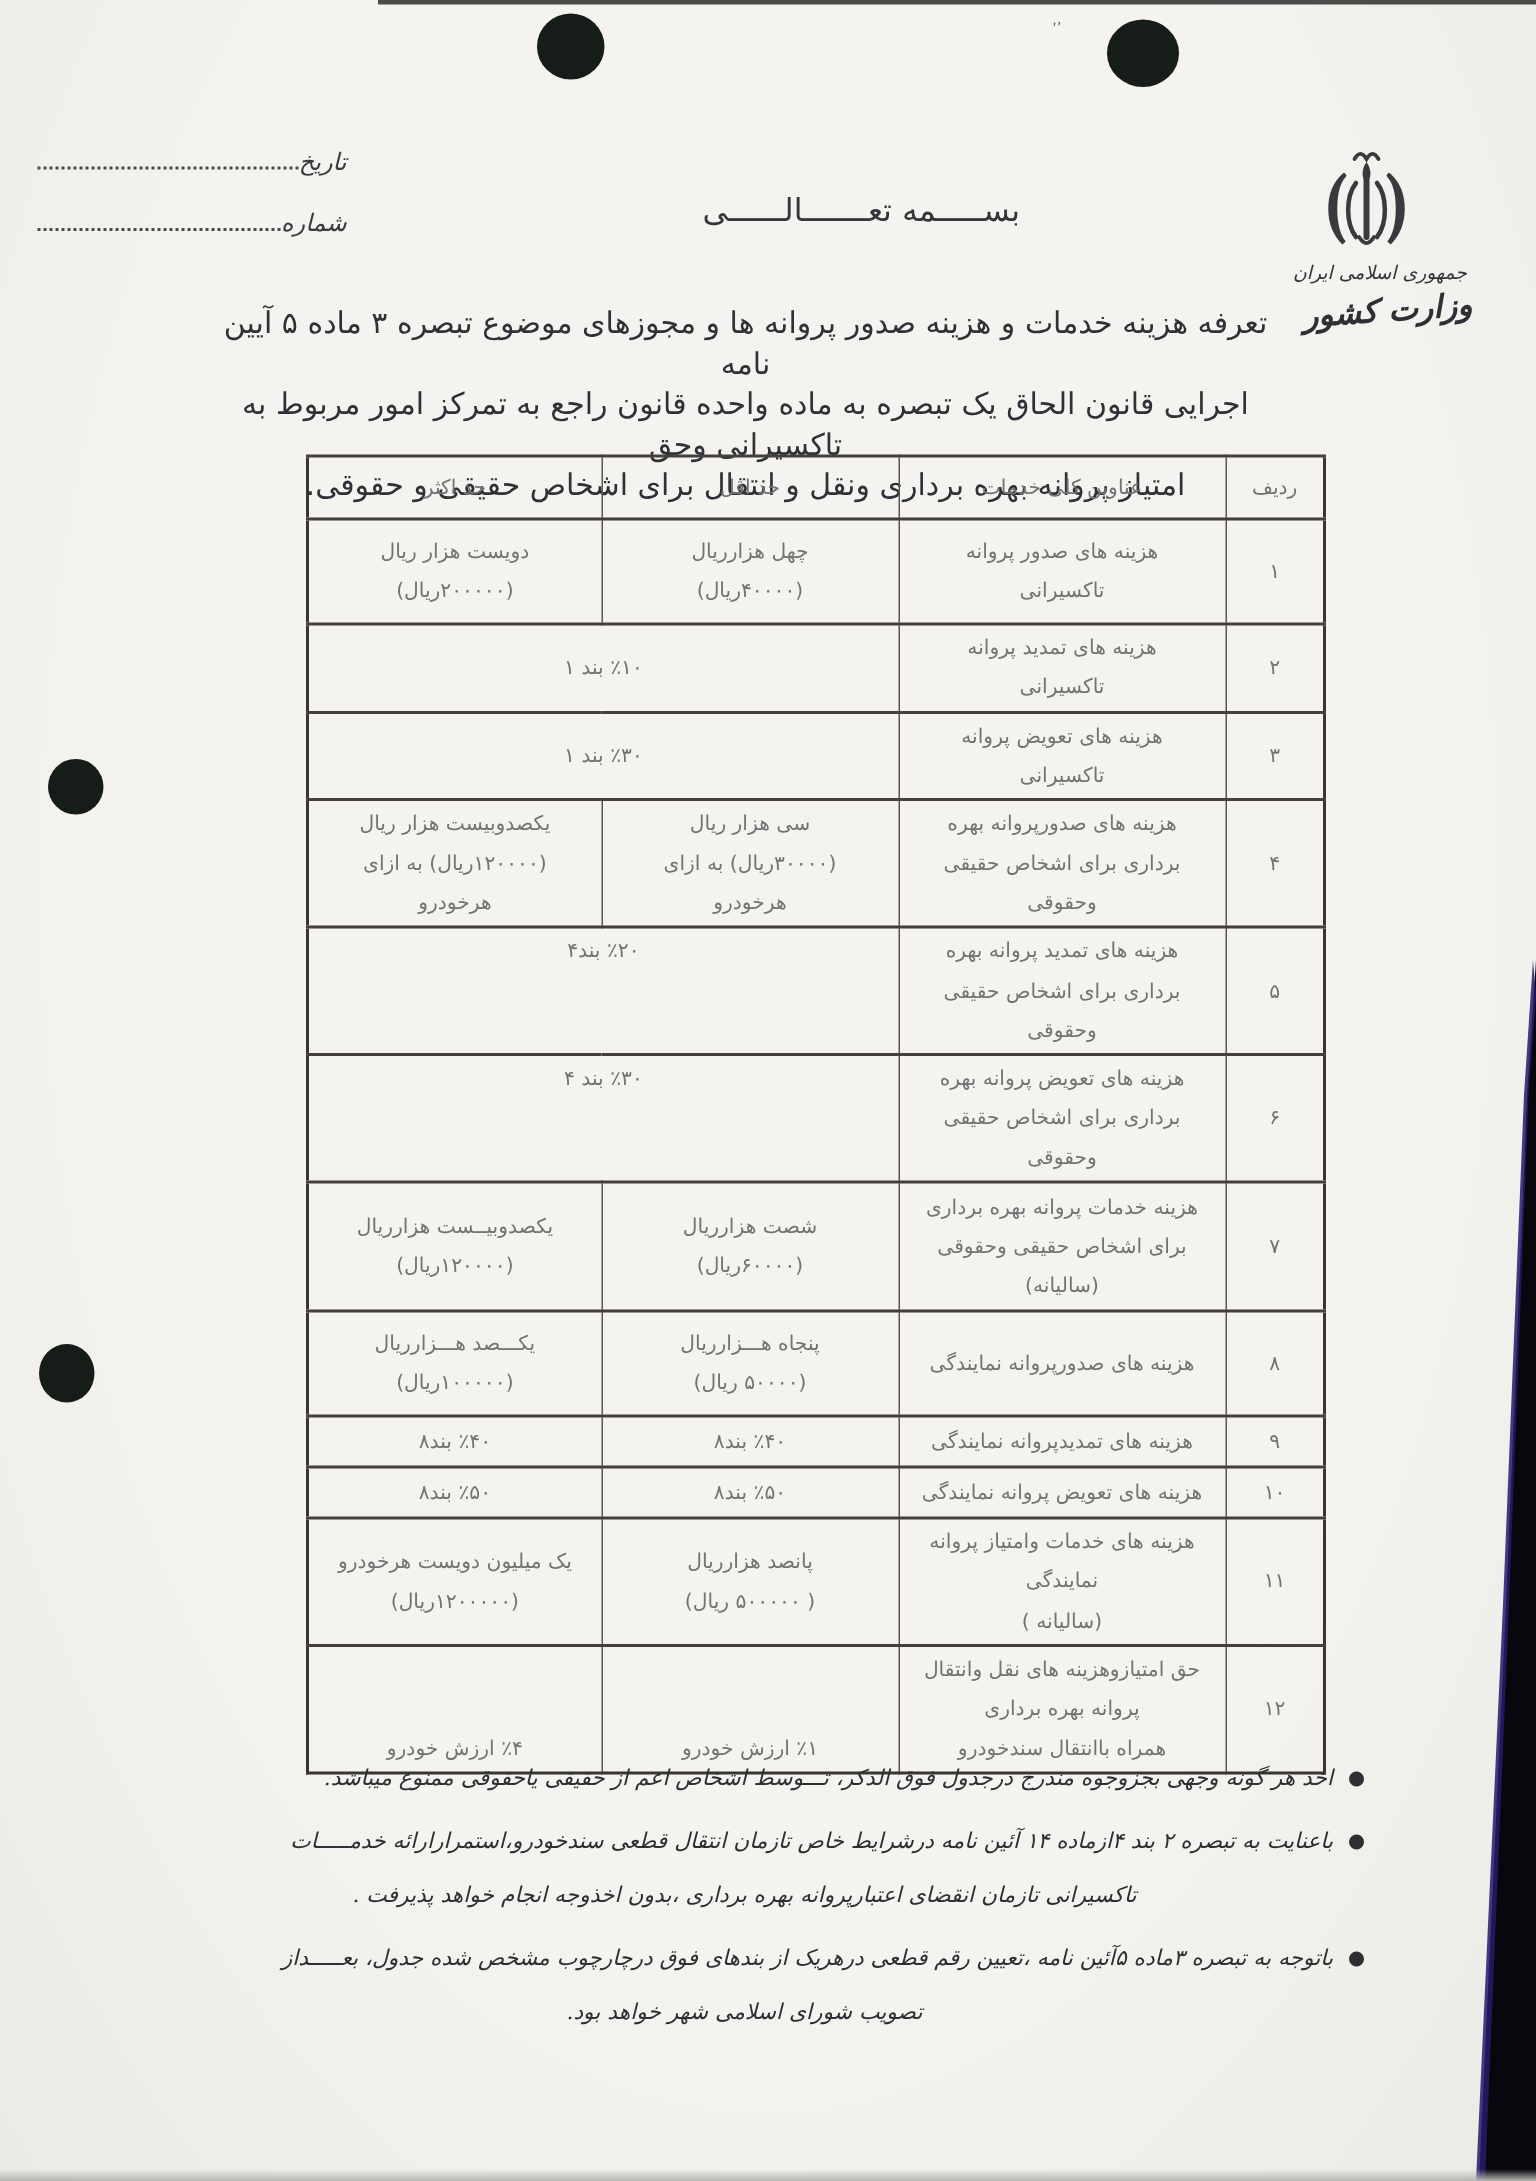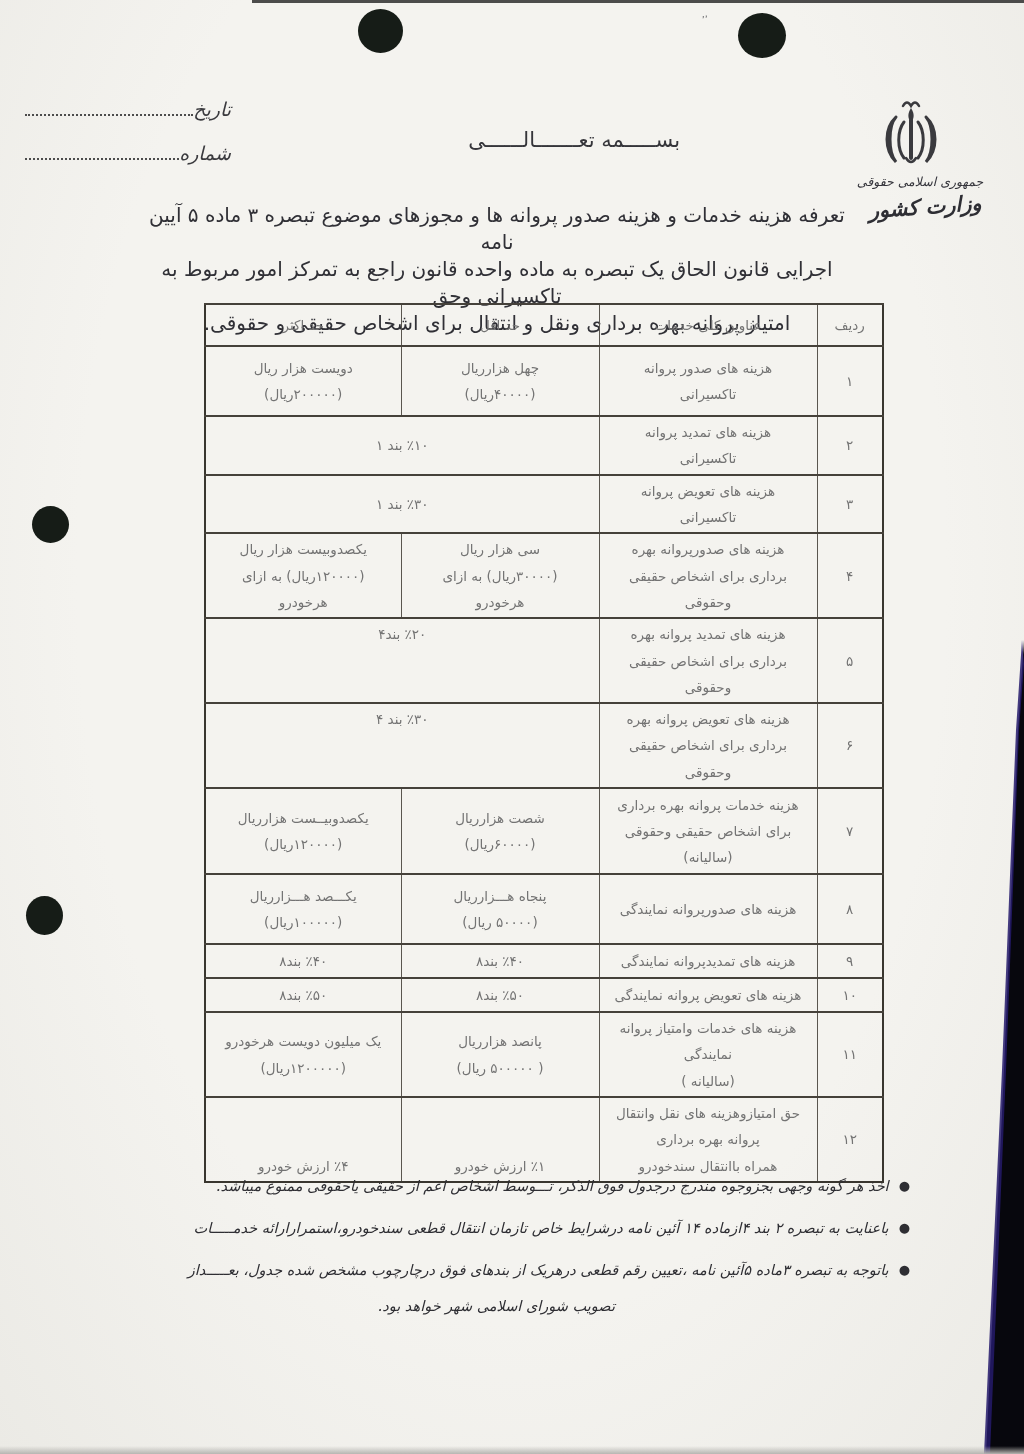--- a/index.html
+++ b/index.html
@@ -11,21 +11,21 @@
     color:#2c2c30;
   }
   .abs{position:absolute;}
   .dot{border-radius:50%;background:#161c17;}
   
   .top-edge{left:252px;top:0;width:772px;height:3px;background:#2e2e2e;opacity:.85;}
   
   .bottom-shadow{left:0;right:0;bottom:0;height:8px;background:linear-gradient(#f1f0ec00,#b7b6b2);}
   
   .idrow{display:flex;flex-direction:row-reverse;align-items:flex-end;width:212px;margin-bottom:22px;}
-  .idrow .lbl{font-family:"DejaVu Serif",serif;font-style:italic;font-size:19px;color:#3a3a3e;margin-right:6px;}
+  .idrow .lbl{font-family:"DejaVu Serif",serif;font-style:italic;font-size:16px;color:#3a3a3e;margin-right:6px;}
   .idrow .dots{flex:1;border-bottom:2px dotted #4c4c4c;height:4px;margin-bottom:4px;}
   
   .besmele{left:330px;top:128px;width:350px;text-align:right;font-size:21px;color:#35353a;direction:rtl;}
   
   .republic{left:836px;top:174px;width:168px;text-align:center;font-size:12.5px;font-style:italic;color:#33333a;direction:rtl;}
   .ministry{left:846px;top:194px;width:158px;text-align:center;font-size:21px;font-weight:bold;font-style:italic;
             font-family:"DejaVu Serif",serif;color:#2e2e34;transform:rotate(-4deg);direction:rtl;white-space:nowrap;}
   .scribble{left:702px;top:14px;font-size:10px;color:#6b6b6f;transform:rotate(-10deg);}
   
   .intro{left:142px;top:202px;width:710px;direction:rtl;text-align:center;font-size:20px;line-height:27px;
@@ -80,21 +80,21 @@
     <path d="M35 6 Q39 -1 43 6 Q47 -1 51 6" stroke-width="2.5"></path>
     <path d="M28 17 C16 28 16 50 28 62 C20 52 20 26 28 17"></path>
     <path d="M58 17 C70 28 70 50 58 62 C66 52 66 26 58 17"></path>
     <path d="M36 22 C29 31 29 49 36 58"></path>
     <path d="M50 22 C57 31 57 49 50 58"></path>
     <line x1="43" y1="20" x2="43" y2="58" stroke-width="4"></line>
     <path d="M38 58 Q43 66 48 58" stroke-width="2.5"></path>
   </g>
   <path d="M43 8 C39.5 13 39.5 19 43 22 C46.5 19 46.5 13 43 8 Z" fill="#3a3a3e"></path>
 </svg>
-<div class="abs republic">جمهوری اسلامی حقوقی</div>
+<div class="abs republic">جمهوری اسلامی ایران</div>
 <div class="abs ministry">وزارت کشور</div>
 
 <div class="abs intro">تعرفه هزینه خدمات و هزینه صدور پروانه ها و مجوزهای موضوع تبصره ۳ ماده ۵ آیین نامه
 اجرایی قانون الحاق یک تبصره به ماده واحده قانون راجع به تمرکز امور مربوط به تاکسیرانی وحق
 امتیاز پروانه بهره برداری ونقل و انتقال برای اشخاص حقیقی و حقوقی.</div>
 
 <div class="abs tbl-wrap">
   <table>
     <colgroup>
         <col style="width:66px">
@@ -214,20 +214,21 @@
   <div class="note">
     <span class="bullet">●</span>
     <div class="nlines">
       <div class="nline first">اخذ هر گونه وجهی بجزوجوه مندرج درجدول فوق الذکر، تـــوسط اشخاص اعم از حقیقی یاحقوقی ممنوع میباشد.</div>
     </div>
   </div>
   <div class="note">
     <span class="bullet">●</span>
     <div class="nlines">
       <div class="nline first">باعنایت به تبصره ۲ بند ۴ازماده ۱۴ آئین نامه درشرایط خاص تازمان انتقال قطعی سندخودرو،استمرارارائه خدمـــــات</div>
+      <div class="nline center">تاکسیرانی تازمان انقضای اعتبارپروانه بهره برداری ،بدون اخذوجه انجام خواهد پذیرفت .</div>
     </div>
   </div>
   <div class="note">
     <span class="bullet">●</span>
     <div class="nlines">
       <div class="nline first">باتوجه به تبصره ۳ماده ۵آئین نامه ،تعیین رقم قطعی درهریک از بندهای فوق درچارچوب مشخص شده جدول، بعـــــداز</div>
       <div class="nline center">تصویب شورای اسلامی شهر خواهد بود.</div>
     </div>
   </div>
 </div>

